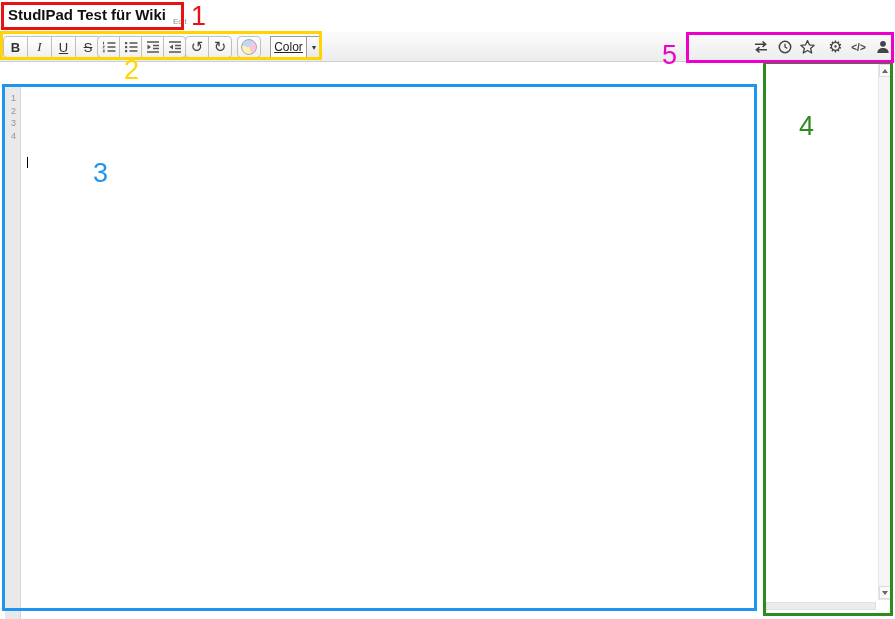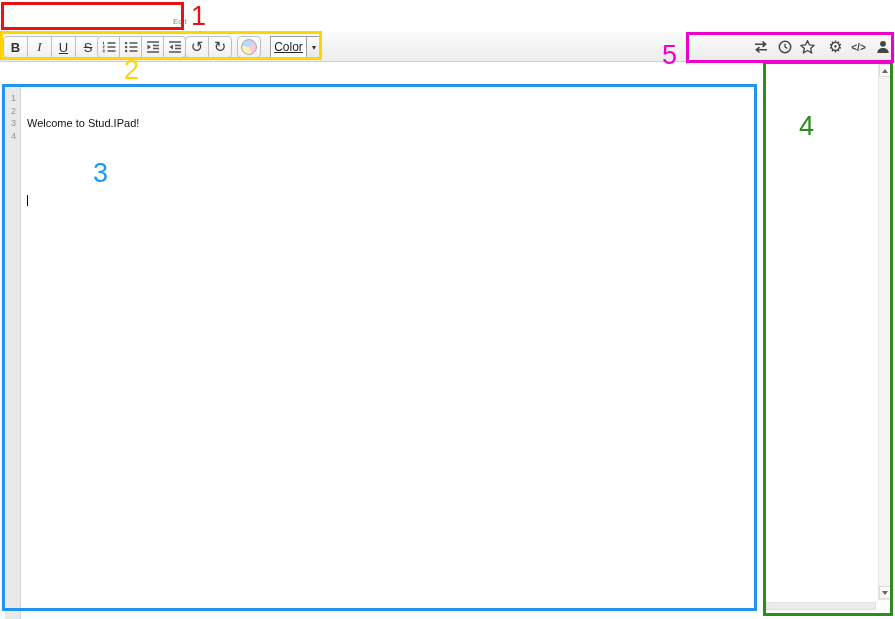--- a/index.html
+++ b/index.html
@@ -98,20 +98,21 @@
   .lab3{left:93px;top:160px;color:#1e96f0;}
   .ann4{left:763px;top:61px;width:130px;height:555px;border-color:#2e8b1e;}
   .lab4{left:799px;top:113px;color:#2e8b1e;}
   .ann5{left:686px;top:32px;width:208px;height:31px;border-color:#ee00cc;}
   .lab5{left:662px;top:42px;color:#ee00cc;}
 </style>
 </head>
 <body>
 
 <div class="titlebar">
+  <span class="pad-title">StudIPad Test für Wiki</span>
   <span class="edit-link">Edit</span>
 </div>
 
 <div class="toolbar">
 
   <div class="tbtn grp-first" style="left:3px;width:25px;">
     <span class="glyph-b">B</span>
   </div>
   <div class="tbtn" style="left:27px;width:25px;">
     <span class="glyph-i">I</span>
@@ -198,21 +199,20 @@
 </div>
 
 <div class="editor">
   <div class="gutter">
     <span class="num">1</span>
     <span class="num">2</span>
     <span class="num">3</span>
     <span class="num">4</span>
   </div>
   <div class="textpane">
-    <span class="tline">Welcome to Stud.IPad!</span>
     <span class="tline"></span>
     <span class="tline"><span class="caret"></span></span>
   </div>
 </div>
 
 <div class="sidebar">
   <div class="vscroll">
     <div class="sbtn up">
       <span class="tri-up"></span>
     </div>

